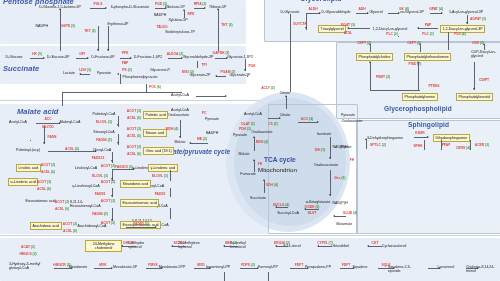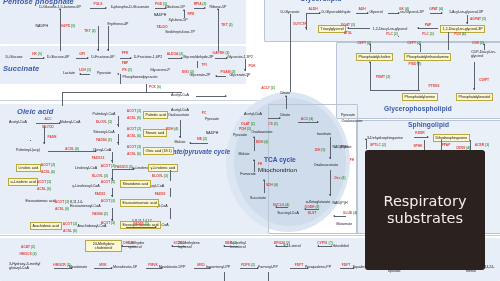--- a/index.html
+++ b/index.html
@@ -75,21 +75,21 @@
 
   <div class="mito" style="left:226px;top:92px;width:124px;height:140px;"></div>
   <div class="mito-in" style="left:234px;top:98px;width:112px;height:128px;"></div>
   <div class="panel framed" style="left:268px;top:104px;width:88px;height:128px;background:transparent;"></div>
 
   <div class="panel-title" style="left:3px;top:-3px;">Pentose phosphate</div>
   <div class="panel-title" style="left:3px;top:64px;">Succinate</div>
   <div class="panel-title plain" style="left:300px;top:-5px;font-size:7px;">Glycerolipid</div>
   <div class="panel-title plain" style="left:384px;top:105px;font-size:6.6px;">Glycerophospholipid</div>
   <div class="panel-title plain" style="left:408px;top:121px;font-size:6.6px;">Sphingolipid</div>
-  <div class="panel-title" style="left:17px;top:107px;">Oleic acid</div>
+  <div class="panel-title" style="left:17px;top:107px;">Malate acid</div>
   <div class="cyc-label" style="left:162px;top:148px;font-size:6.6px;">Malate/pyruvate cycle</div>
   <div class="mito-label" style="left:264px;top:156px;font-size:6.6px;">TCA cycle</div>
   <div class="mito-label sub" style="left:258px;top:166px;">Mitochondrion</div>
 
   <div class="met c" style="left:60px;top:5px;">D-Glucono-1,5-lactone-6P</div>
   <div class="met c" style="left:130px;top:5px;">6-phospho-D-Gluconate</div>
   <div class="met c" style="left:175px;top:5px;">Ribulose-5P</div>
   <div class="met c" style="left:218px;top:5px;">Ribose-5P</div>
   <div class="met c" style="left:160px;top:13px;">NADPH</div>
   <div class="met c" style="left:118px;top:22px;">Erythrose-4P</div>
@@ -600,17 +600,14 @@
     <span>SC5DL</span></div>
   <div class="gene c" style="left:231px;top:241px;">
     <span>EBP</span> <span class="n">(2)</span></div>
   <div class="gene c" style="left:282px;top:241px;">
     <span>ERG24</span> <span class="n">(2)</span></div>
   <div class="gene c" style="left:325px;top:241px;">
     <span>CYP51</span> <span class="n">(?)</span></div>
   <div class="gene c" style="left:375px;top:241px;">
     <span>CKT</span></div>
 
-  <div id="overlay" style="left:365px;top:150px;width:120px;height:120px;">
-    <span>Respiratory substrates</span>
-  </div>
 
 </div>
 
 </body></html>

